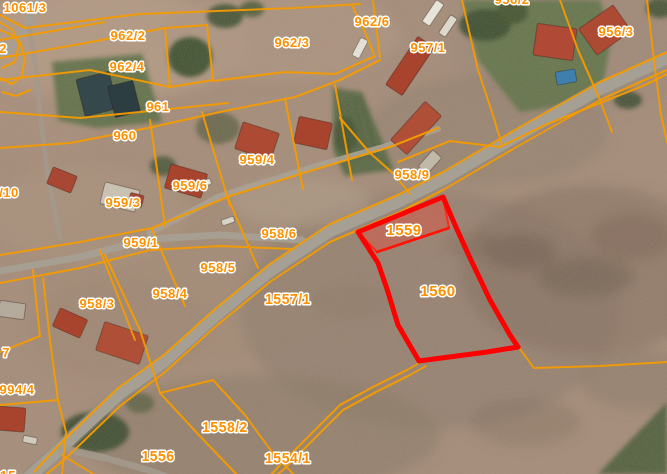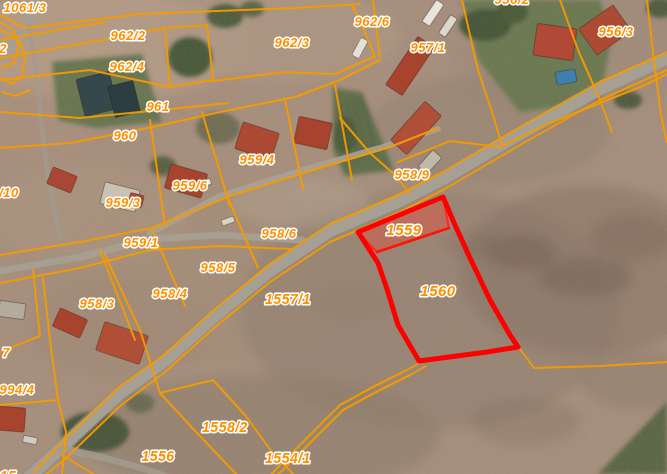--- a/index.html
+++ b/index.html
@@ -1,16 +1,16 @@
 <!DOCTYPE html>
 <html><head>
 <meta charset="utf-8">
 <style>
   html,body{margin:0;padding:0;background:#6b5a4d;}
-  #stage{position:relative;width:667px;height:474px;overflow:hidden;font-family:"Liberation Sans",sans-serif;font-style:italic;}
+  #stage{position:relative;width:667px;height:474px;overflow:hidden;font-family:"Liberation Sans",sans-serif;}
   svg{display:block;}
   text.parcel-label{font-family:"Liberation Sans","DejaVu Sans",sans-serif;font-weight:bold;
     paint-order:stroke;stroke:#ffffff;stroke-width:3px;stroke-linejoin:round;fill:#ff9100;
     text-anchor:middle;letter-spacing:.5px;cursor:pointer;}
 </style>
 </head>
 <body>
 
 <div id="stage">
   <svg id="map-svg" width="667" height="474" viewBox="0 0 667 474">

